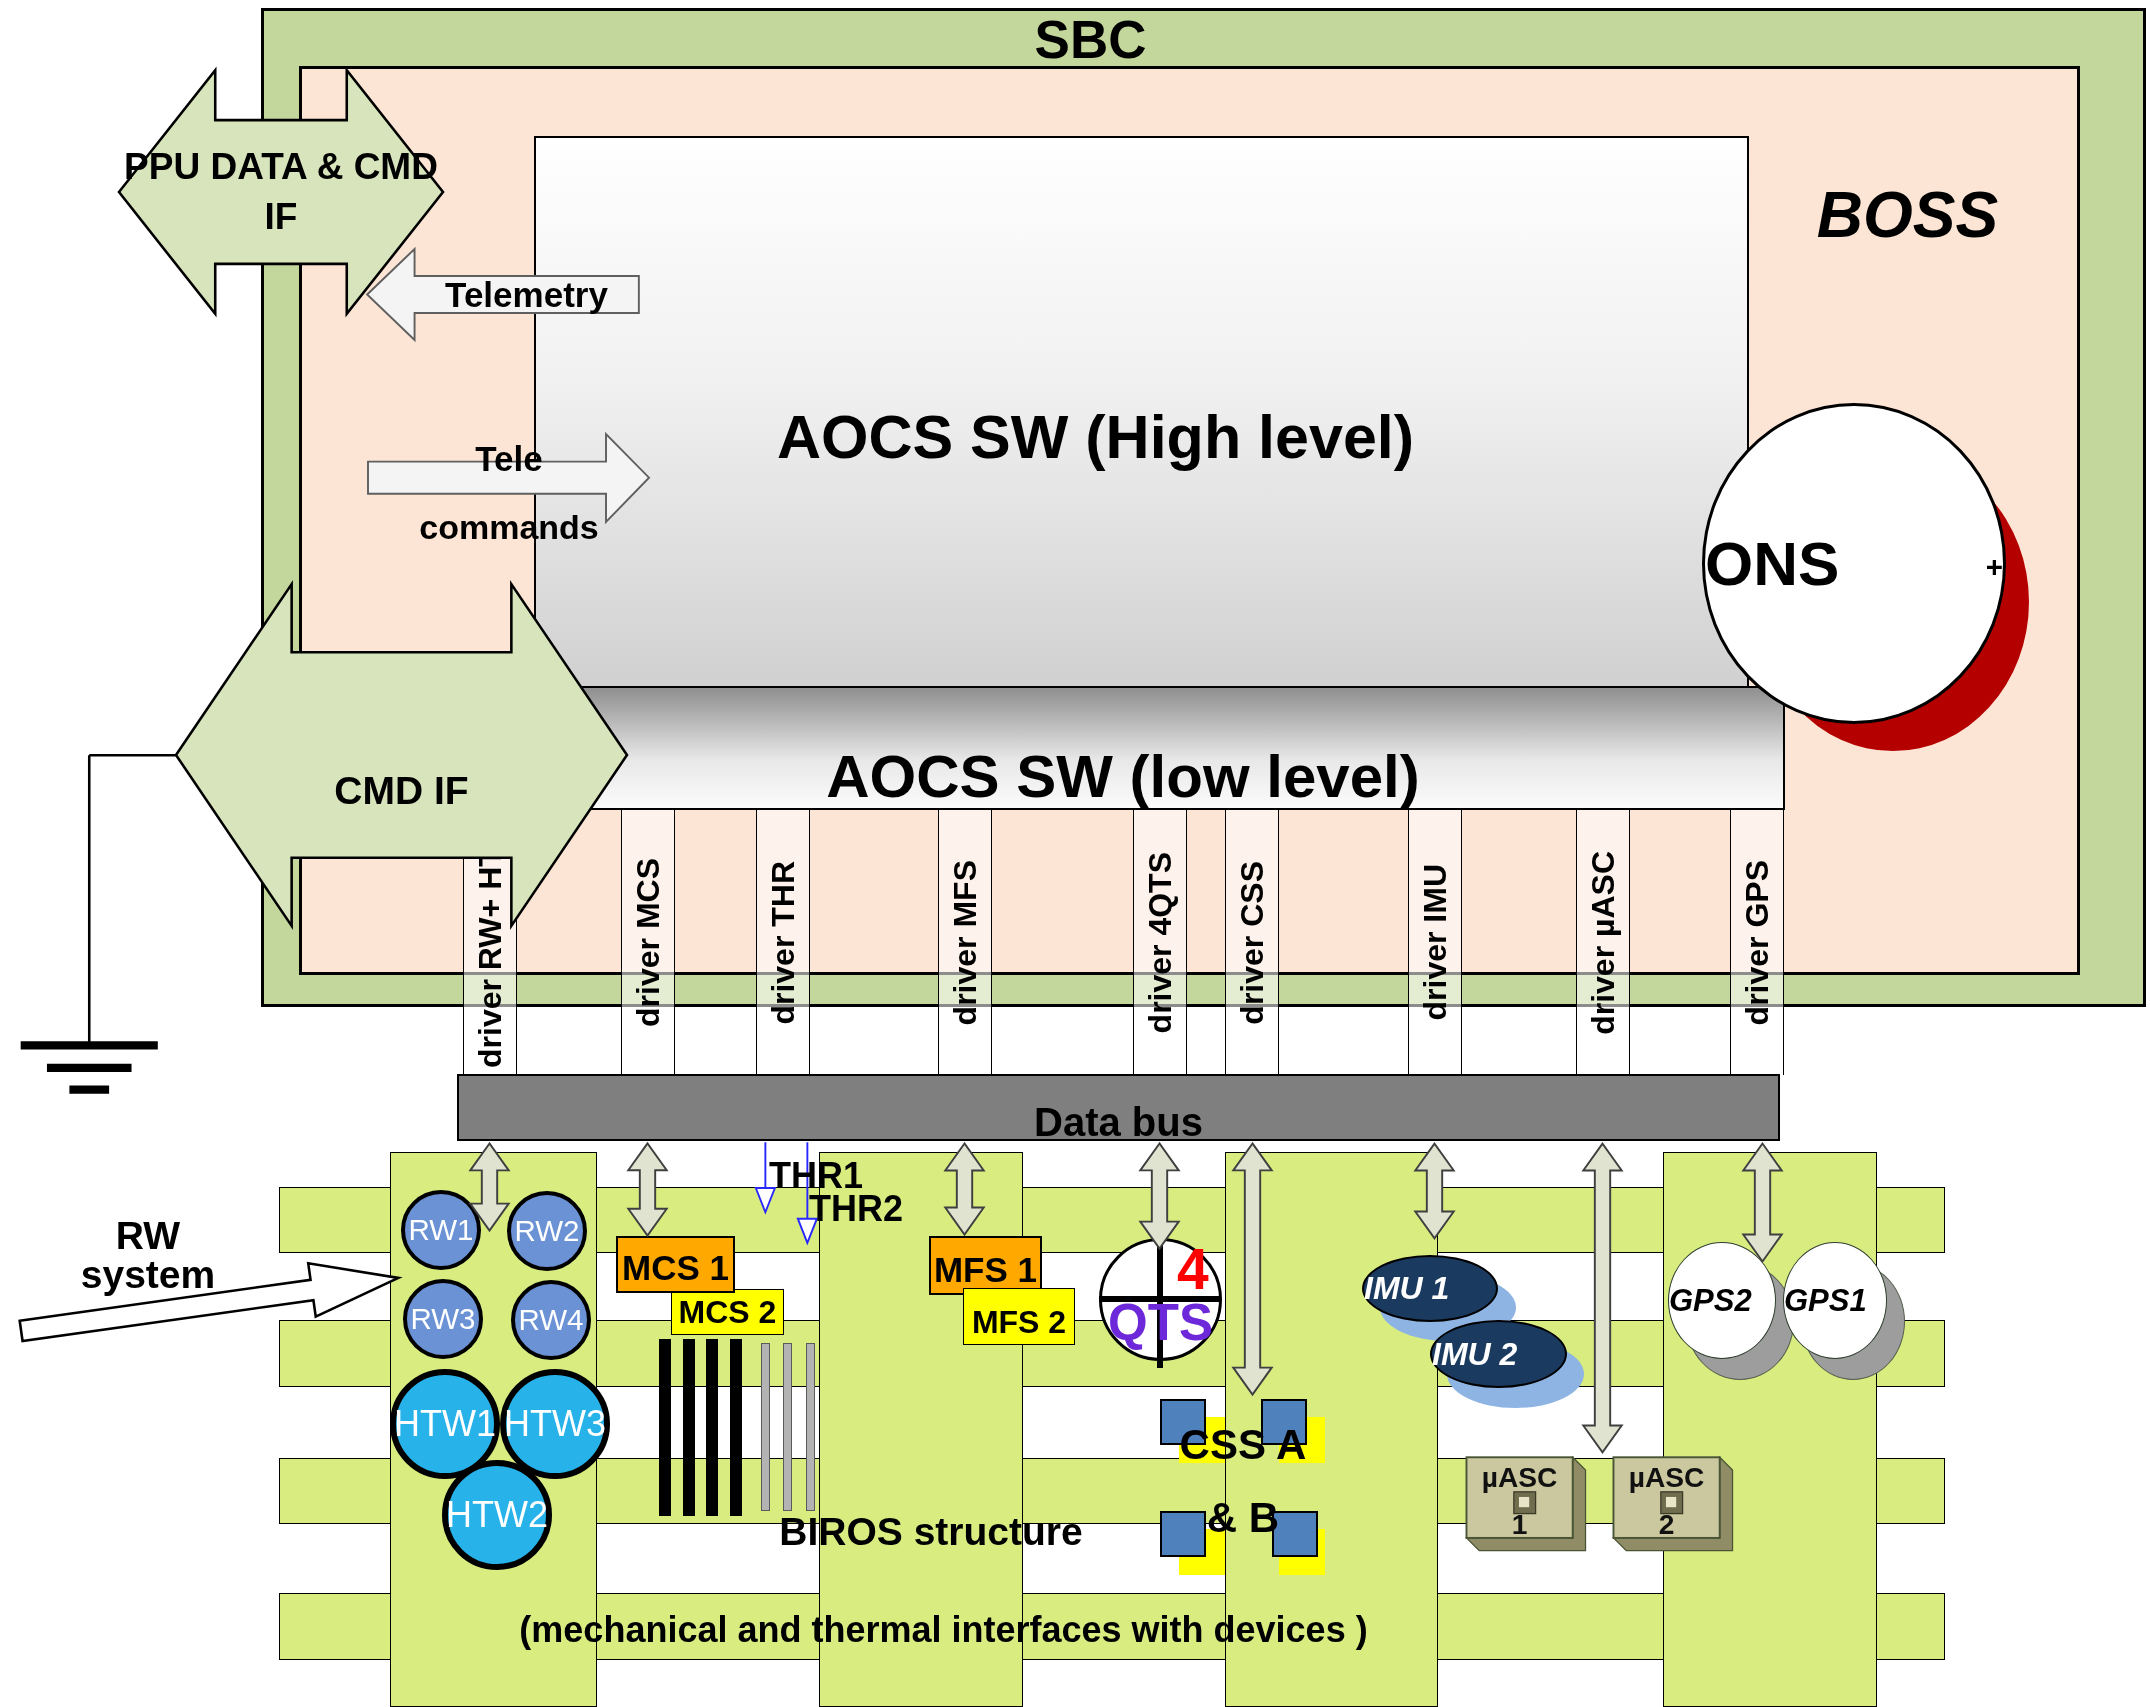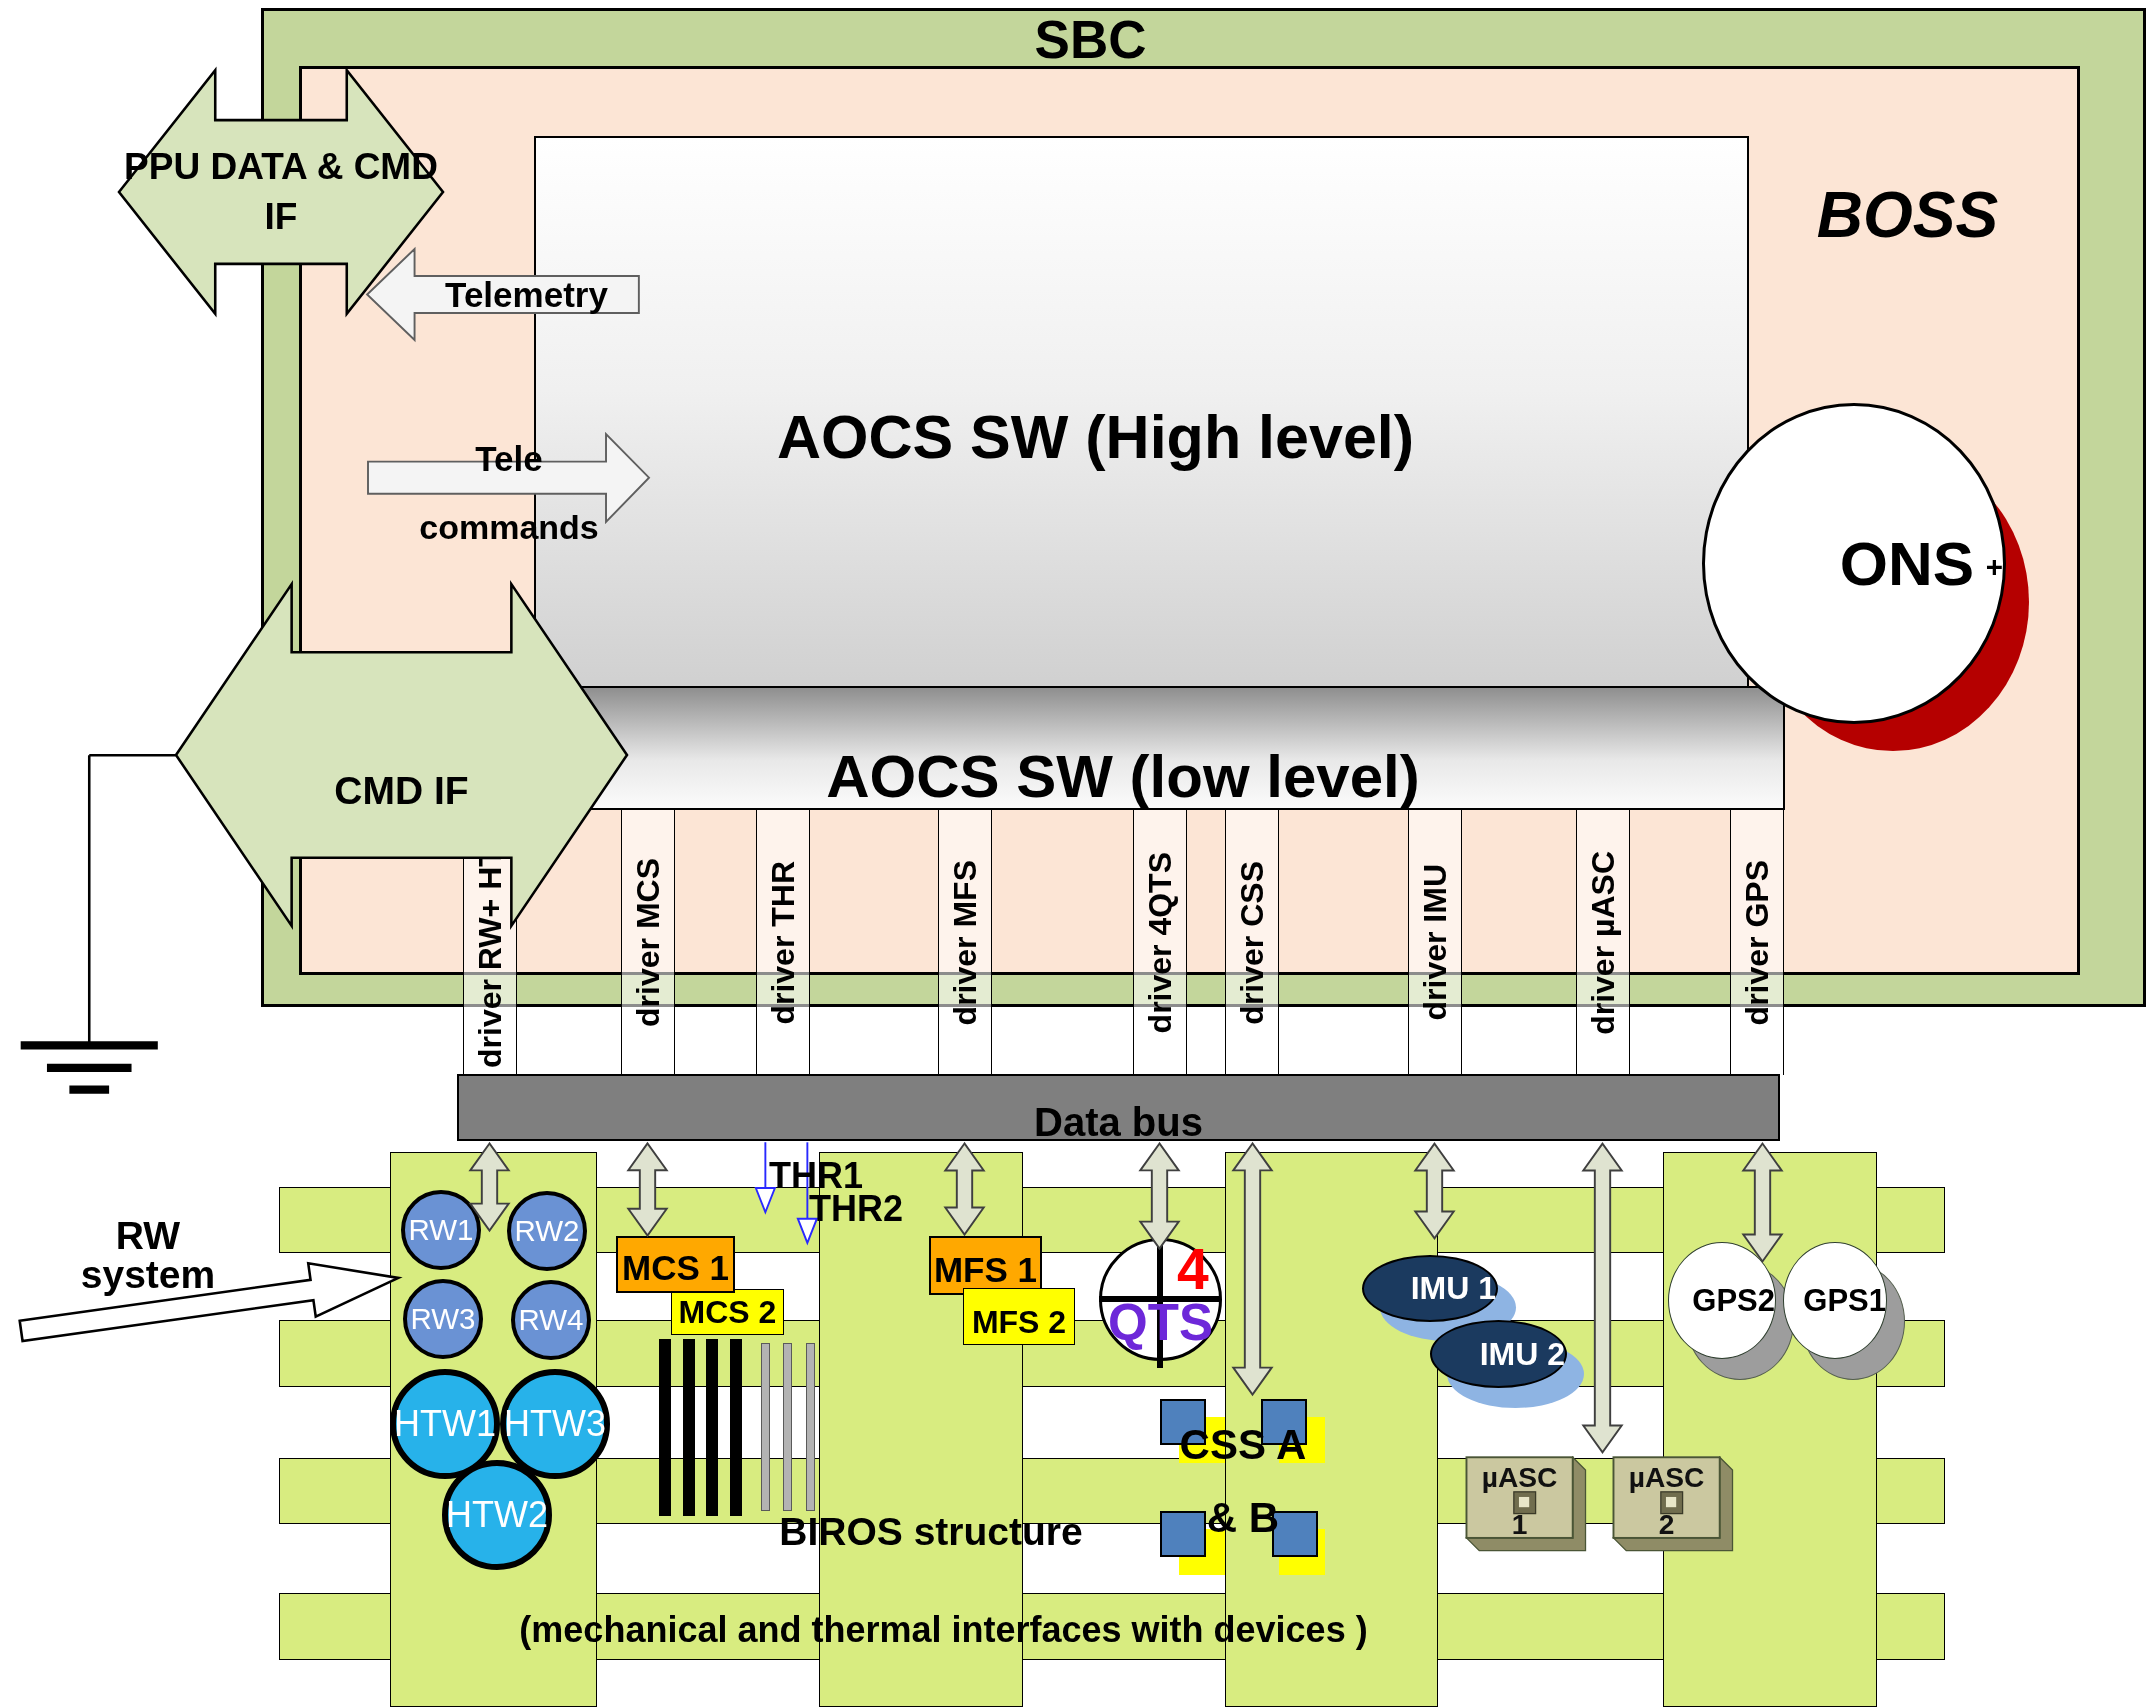--- a/index.html
+++ b/index.html
@@ -31,29 +31,29 @@
   .rw{width:80px;height:80px;background:#6a92d4;border:4.5px solid #000;color:#fff;font-size:29.5px;}
   .htw{width:110px;height:110px;background:#27b2ea;border:6.4px solid #000;color:#fff;font-size:36px;}
   .obox{position:absolute;border:2.6px solid #000;display:flex;align-items:flex-end;justify-content:center;
         font-weight:bold;font-size:35px;z-index:5;padding-bottom:2.6px;}
   .bar{position:absolute;z-index:5;}
   .qts{position:absolute;left:1099px;top:1238px;width:123px;height:123px;background:#fff;border:3.2px solid #000;
        border-radius:50%;z-index:5;}
   .sq{position:absolute;width:46px;height:46px;z-index:5;}
   .sq.blue{background:#4f81bd;border:2.6px solid #000;z-index:6;}
   .sq.yel{background:#ffff00;}
-  .ell{position:absolute;border-radius:50%;display:flex;align-items:center;justify-content:flex-end;
-       font-weight:bold;z-index:5;}
+  .ell{position:absolute;border-radius:50%;display:flex;align-items:center;justify-content:flex-start;
+       font-weight:bold;z-index:5;font-style:italic;}
   .imu{background:#1b3a5f;border:2.6px solid #000;color:#fff;font-size:32px;}
   .imush{background:#8eb4e3;z-index:4;}
   .gps{background:#fff;border:1.9px solid #2f3f2f;color:#000;font-size:31px;flex-direction:row;line-height:.95;}
   .gpssh{background:#9d9d9d;border:1.9px solid #56604f;z-index:4;}
   .onsred{left:1757px;top:453px;width:272px;height:298px;background:#b50000;border-radius:50%;z-index:5;}
   .onswhite{left:1702px;top:403px;width:304px;height:321px;background:#fff;border:3.2px solid #000;border-radius:50%;
-            display:flex;align-items:center;justify-content:flex-end;z-index:6;font-weight:bold;}
+            display:flex;align-items:center;justify-content:space-between;z-index:6;font-weight:bold;}
   .arrowsvg{position:absolute;z-index:6;overflow:visible;}
   .leftarrow{position:absolute;z-index:8;overflow:visible;}
 </style>
 </head>
 <body>
 
 <div class="stage">
 
   <div class="abs sbc-box"></div>
   <div class="abs boss-box"></div>

